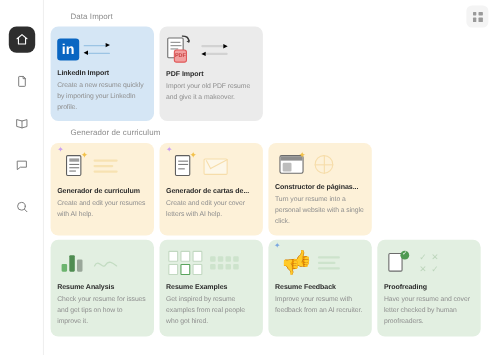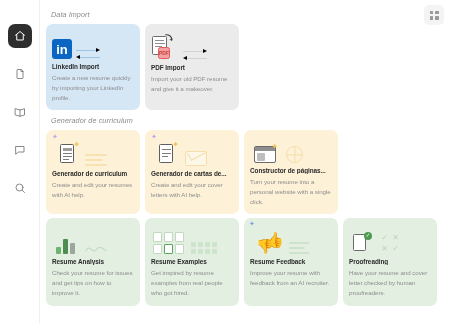--- a/index.html
+++ b/index.html
@@ -54,35 +54,34 @@
     grid-template-rows: 1fr 1fr;
     gap: 1.5px;
   }
   .apps-grid i { display: block; background: #9a9a9a; border-radius: 0.5px; }
 
   .section { margin-bottom: 4px; }
   .section-title {
     font-size: 7.2px;
     color: #8a8a8a;
     letter-spacing: 0.1px;
-    margin: 6px 0 5px 5px;
+    margin: 6px 0 5px 18px;
     font-weight: 400;
-    font-style: italic;
   }
   .cards { display: flex; gap: 5px; }
 
   .card {
     border-radius: 7px;
     padding: 6px 6px 7px 6px;
     display: flex; flex-direction: column;
     overflow: hidden;
   }
   .card-art {
     height: 30px;
-    display: flex; align-items: flex-end;
+    display: flex; align-items: center;
     gap: 4px;
     margin-bottom: 4px;
     position: relative;
   }
   .card-title {
     font-size: 6.4px;
     font-weight: bold;
     color: #2b2b2b;
     margin-bottom: 3px;
     white-space: nowrap;

